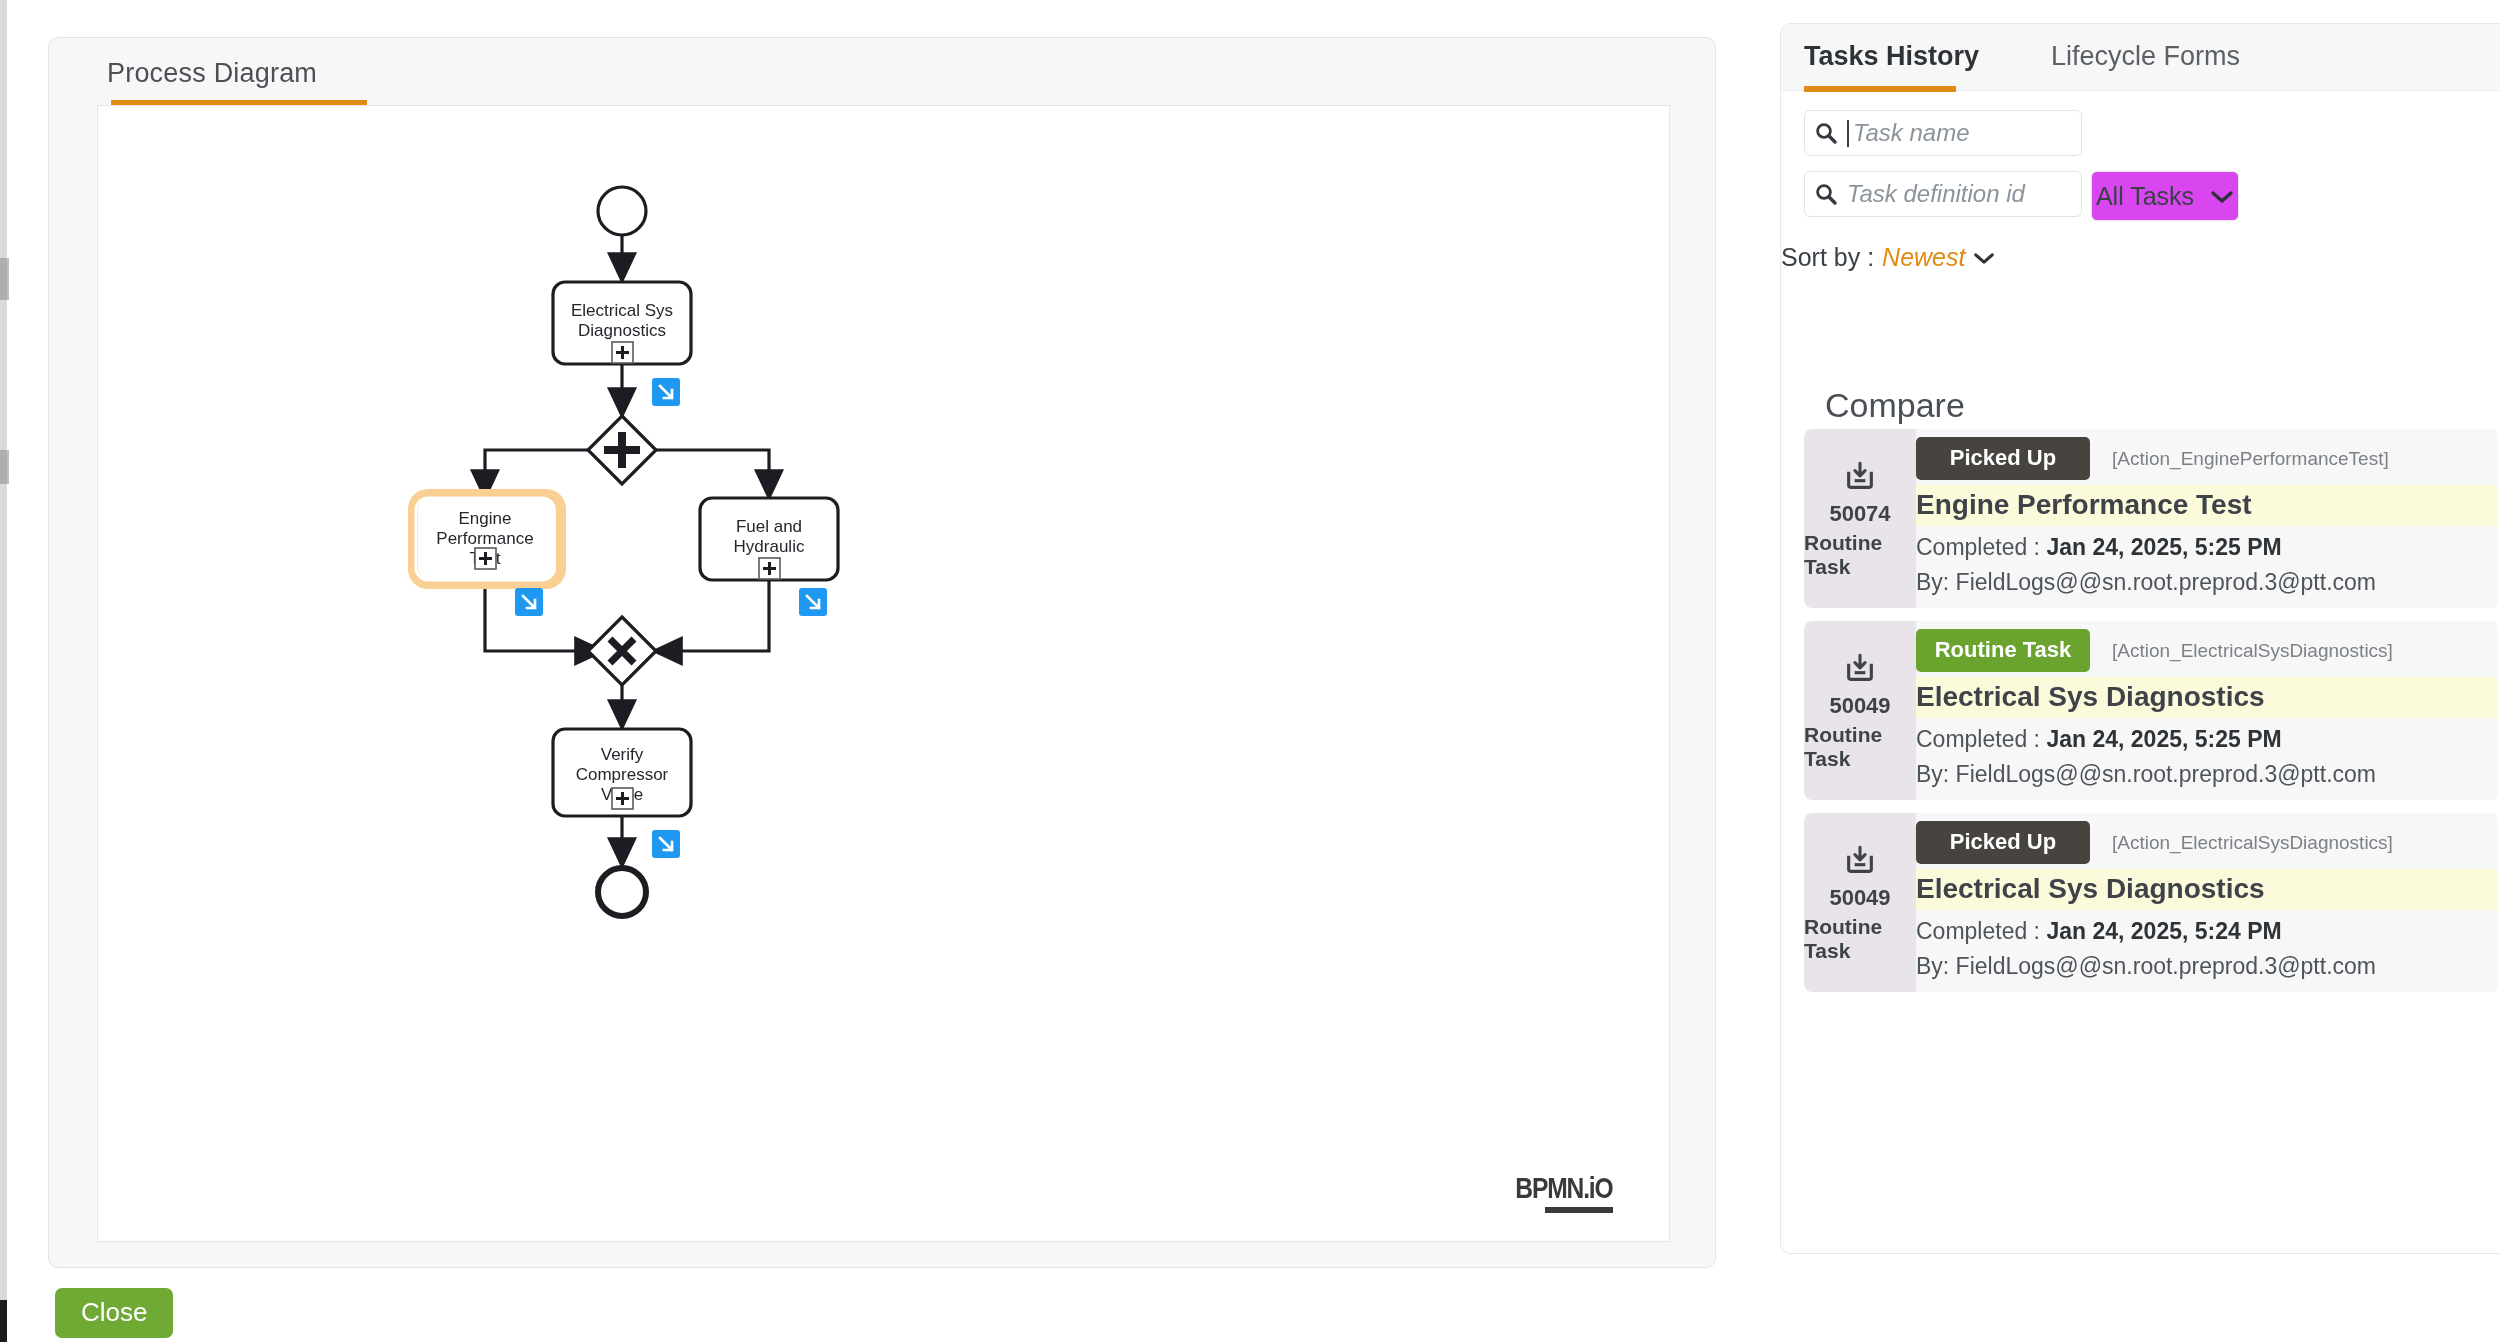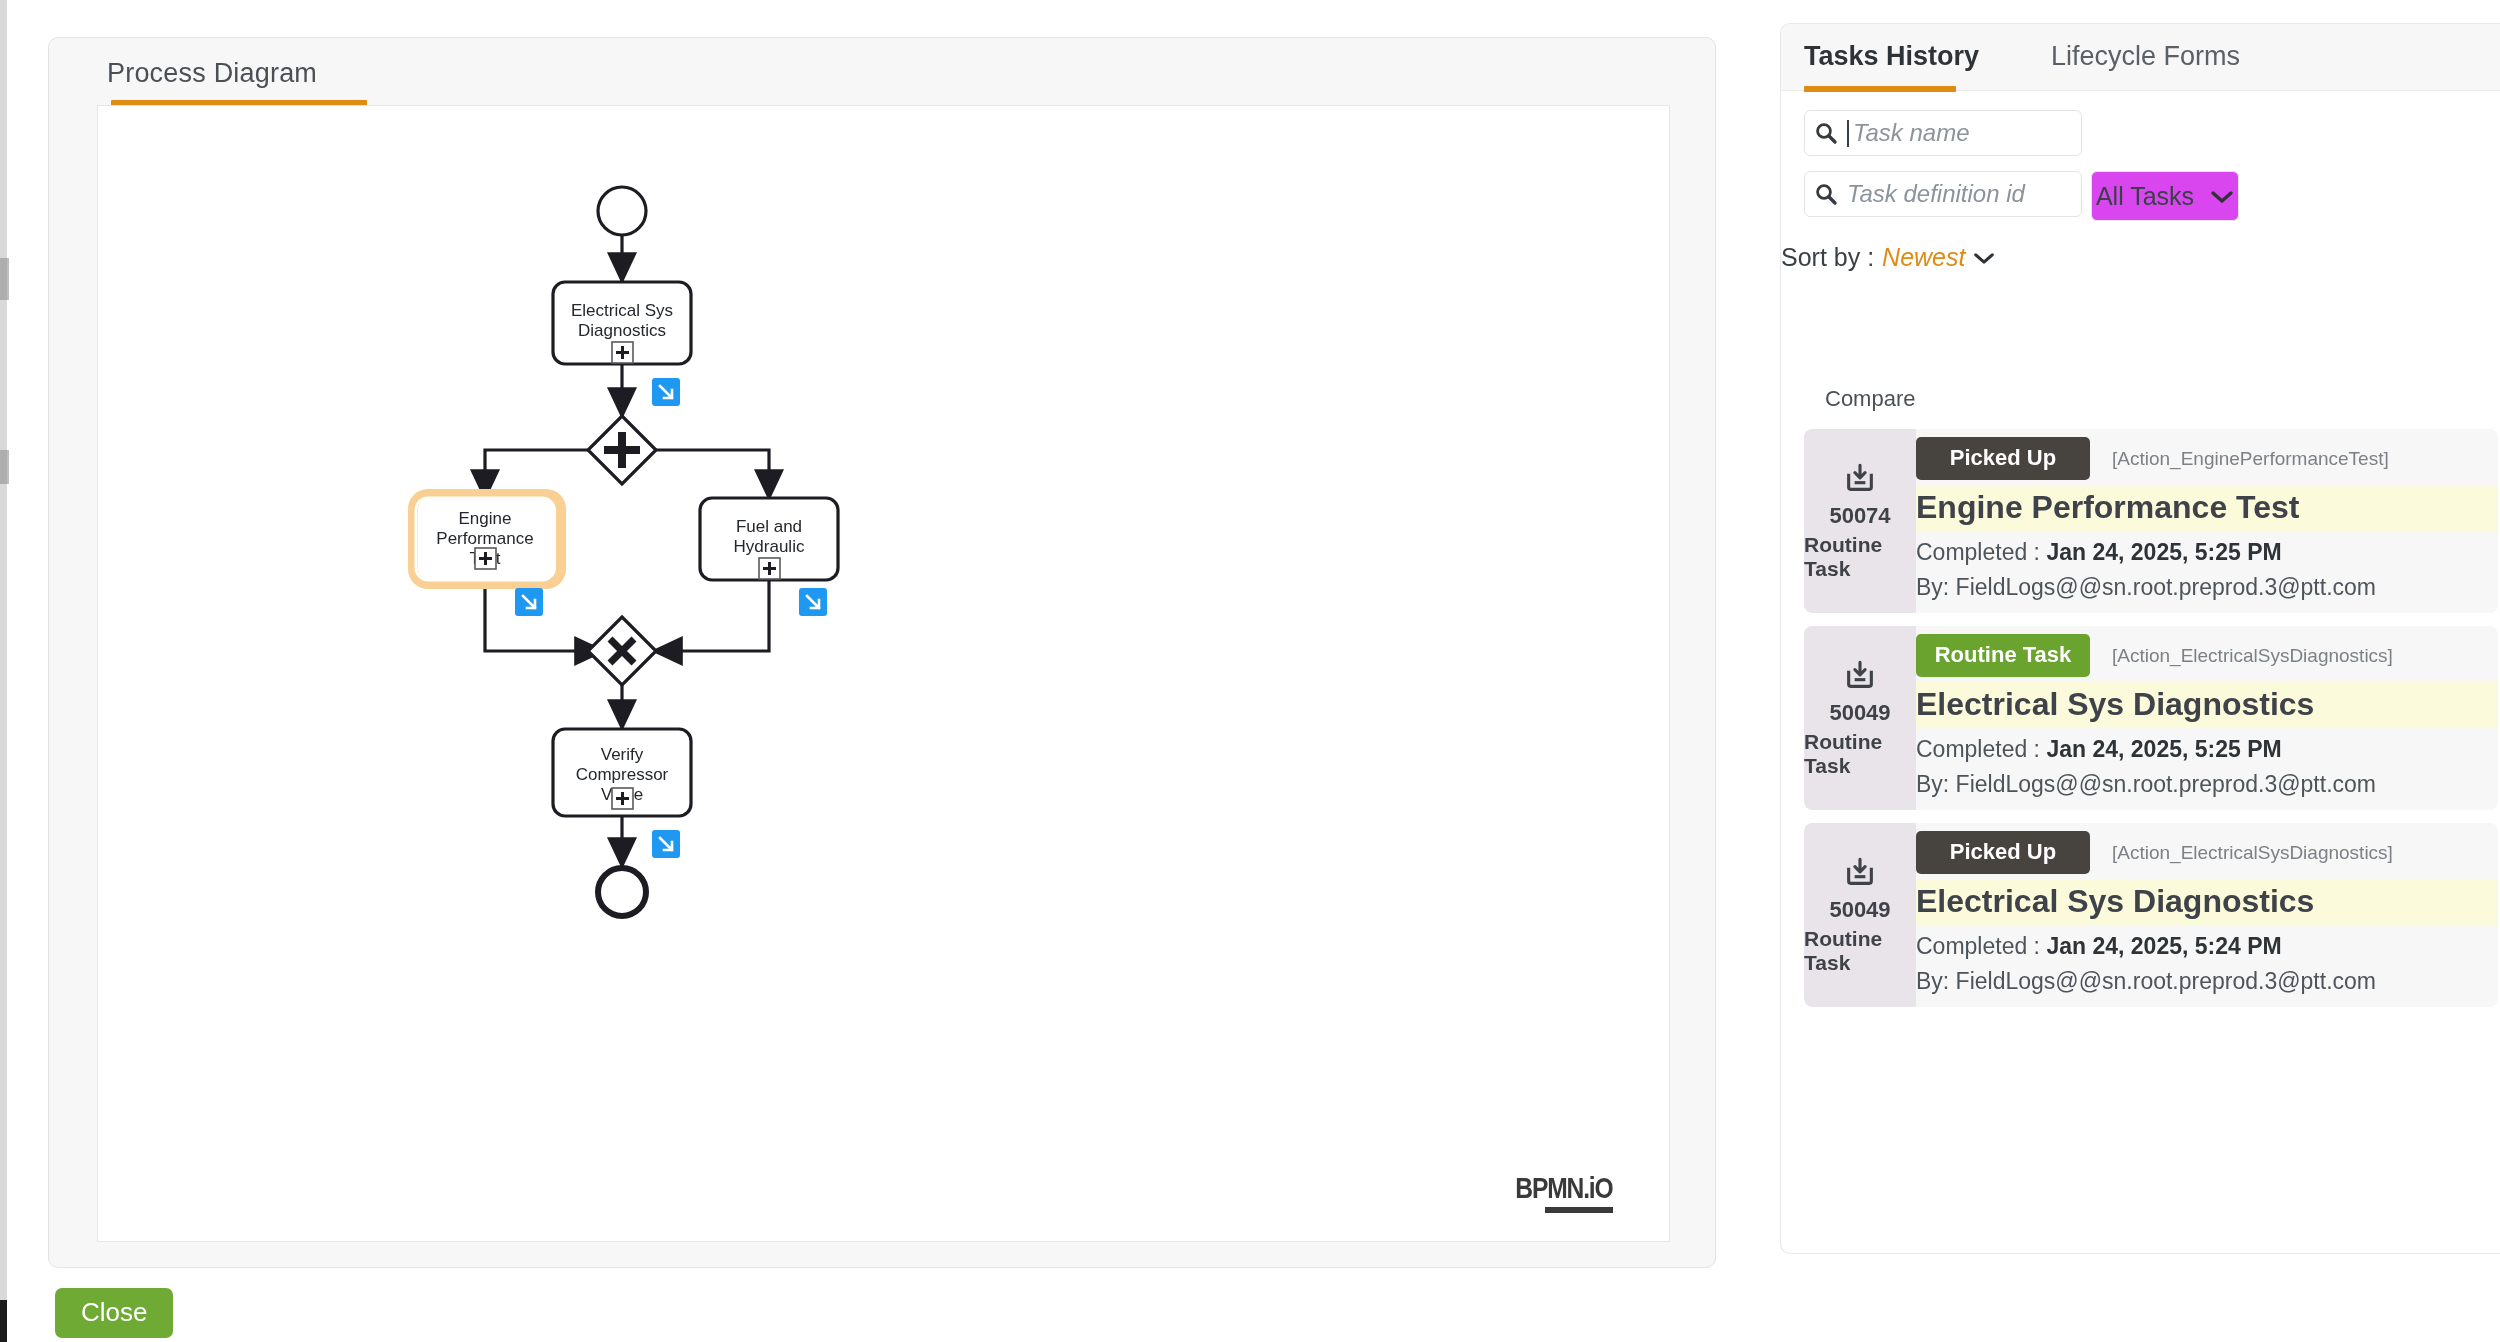--- a/index.html
+++ b/index.html
@@ -112,21 +112,21 @@
   }
   .sortby {
     position: absolute; left: 0; top: 0; width: 100%;
     font-size: 25px; color: #3a4047; display: flex; align-items: center; gap: 8px;
     padding-left: 0;
   }
   .sortby .val { color: #e08b13; font-style: italic; }
 
   .compare-label {
     position: absolute; left: 44px; top: 362px;
-    font-size: 22px; color: #4b5057;
+    font-size: 34px; color: #4b5057;
   }
 
   
   .cards { position: absolute; left: 23px; top: 405px; width: 694px; }
   .card {
     position: relative; display: flex; margin-bottom: 13px;
     border-radius: 8px; overflow: hidden; background: #f7f7f7;
   }
   .card-left {
     width: 112px; flex: none; background: #e9e4ea;
@@ -143,21 +143,21 @@
     border-radius: 5px; flex: none;
   }
   .badge.dark { background: #474440; }
   .badge.green { background: #6aa42f; }
   .action-id {
     font-size: 19px; color: #7b8187; white-space: nowrap;
     overflow: hidden; text-overflow: clip;
   }
   .task-title {
     margin-top: 5px; background: #fbfbdc; color: #3f4349;
-    font-size: 32px; font-weight: bold; padding: 4px 0 5px 0;
+    font-size: 28px; font-weight: bold; padding: 4px 0 5px 0;
   }
   .meta { font-size: 23px; color: #4e545b; margin-top: 8px; }
   .meta b { color: #2e3338; }
 </style>
 </head>
 <body>
 
 <div class="app">
 
   <div class="edge-strip"></div>

